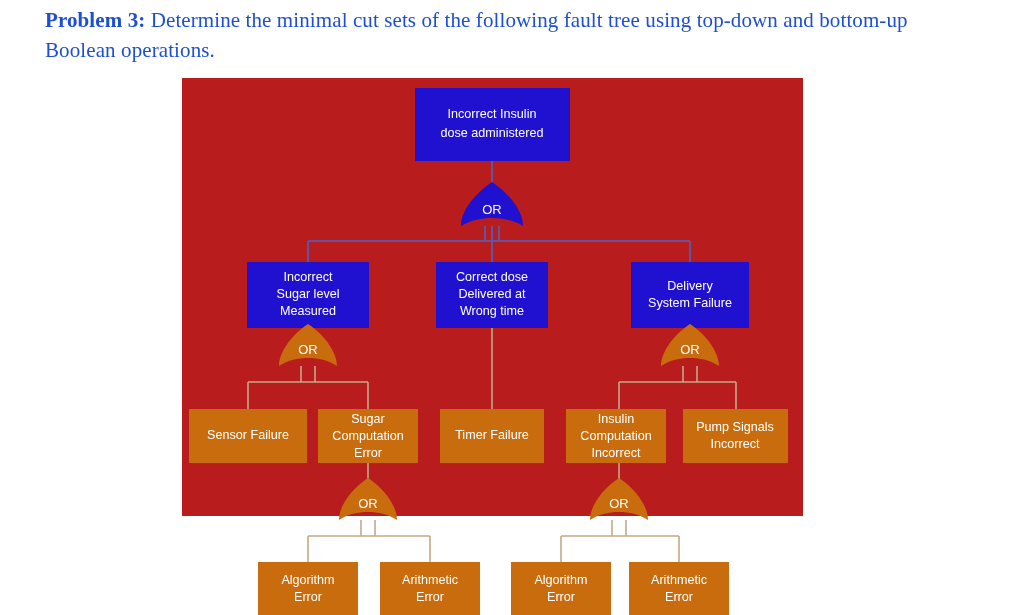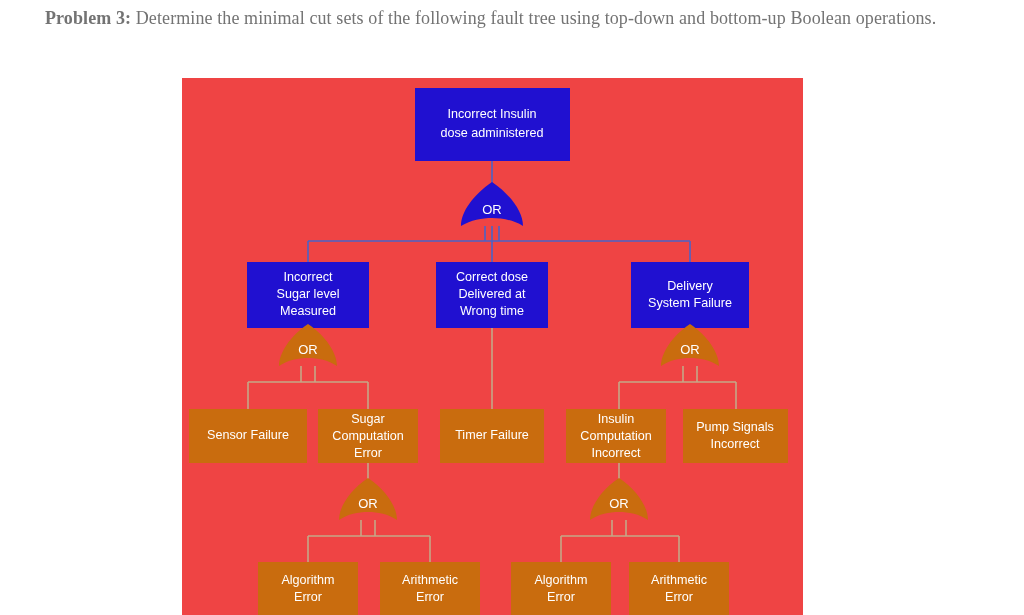--- a/index.html
+++ b/index.html
@@ -15,37 +15,37 @@
     font-family: "Liberation Sans", sans-serif;
   }
 
   
   #problem-statement {
     position: absolute;
     left: 45px;
     top: 6px;
     width: 928px;
     font-family: "Liberation Serif", serif;
-    font-size: 18px;
+    font-size: 21px;
     line-height: 1.42;
-    color: #737373;
+    color: #1d4ed8;
     letter-spacing: 0.1px;
   }
   #problem-statement .lead {
     font-weight: bold;
   }
 
   
   #diagram-panel {
     position: absolute;
     left: 182px;
     top: 78px;
     width: 621px;
-    height: 537px;
-    background: #ef4444;
+    height: 438px;
+    background: #b91c1c;
   }
   #fault-tree-svg {
     display: block;
     width: 621px;
     height: 537px;
   }
 
   .node-label {
     font-family: "Liberation Sans", sans-serif;
     font-size: 12.6px;

